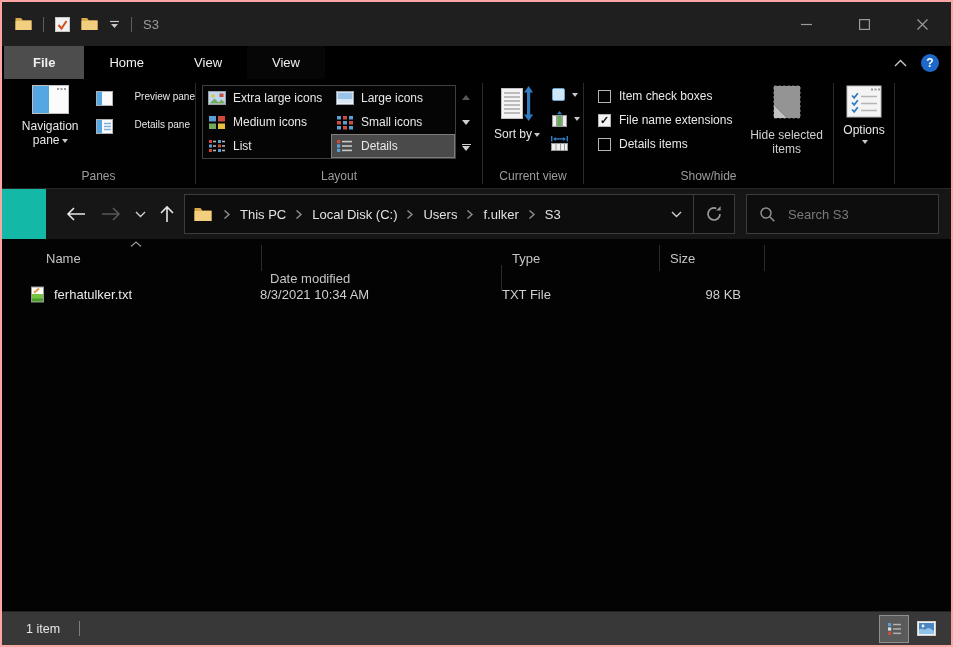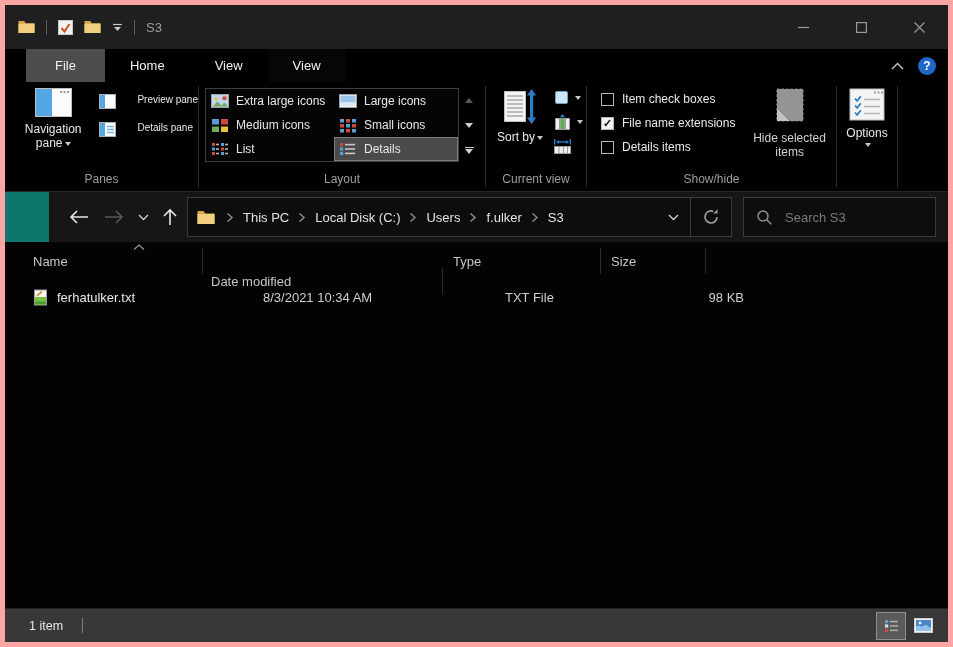--- a/index.html
+++ b/index.html
@@ -1,33 +1,33 @@
 <!DOCTYPE html>
 <html><head>
 <meta charset="utf-8">
 <style>
   html,body{margin:0;padding:0;background:#000;}
   body{font-family:"Liberation Sans",sans-serif;}
-  .window{width:953px;height:647px;position:relative;background:#0f766e;overflow:hidden;
-    border:5px solid #fca5a5;box-sizing:border-box;display:flex;flex-direction:column;}
+  .window{width:953px;height:647px;position:relative;background:#14b8a6;overflow:hidden;
+    border:2px solid #fca5a5;box-sizing:border-box;display:flex;flex-direction:column;}
   svg{display:block;}
 
   
   .titlebar{height:44px;background:#1f1f1f;display:flex;align-items:center;flex:0 0 auto;}
   .qat{display:flex;align-items:center;gap:11px;padding-left:13px;}
   .qbtn{display:flex;align-items:center;justify-content:center;}
   .tsep{width:1px;height:15px;background:#5d5d5d;}
   .title{color:#9d9d9d;font-size:13px;margin-left:11px;}
   .wincontrols{margin-left:auto;display:flex;height:100%;}
   .winbtn{width:58px;display:flex;align-items:center;justify-content:center;}
 
   
   .tabrow{height:33px;background:#000;display:flex;align-items:stretch;flex:0 0 auto;}
   .tab{display:flex;align-items:center;justify-content:center;color:#f0f0f0;font-size:13px;padding:0 25px;}
-  .tab.file{background:#4d4d4d;padding:3px 29px;margin-left:21px;}
+  .tab.file{background:#4d4d4d;padding:3px 29px;margin-left:2px;font-weight:bold;}
   .tab.selected{background:#060606;}
   .tabrow-right{margin-left:auto;display:flex;align-items:center;gap:14px;padding-right:12px;}
   .helpbtn{width:18px;height:18px;border-radius:50%;background:#1d68c8;color:#fff;font-size:12px;
     font-weight:bold;display:flex;align-items:center;justify-content:center;}
   .helpbtn::after{content:"?";}
 
   
   .ribbon{height:110px;background:#010101;border-bottom:1px solid #262626;display:flex;flex:0 0 auto;box-sizing:border-box;}
   .rgroup{display:flex;flex-direction:column;}
   .rcontent{flex:1;display:flex;align-items:flex-start;}
@@ -87,21 +87,21 @@
   .searchbox{width:193px;height:40px;border:1px solid #3c3c3c;background:#0d0d0d;display:flex;
     align-items:center;padding:0 8px 0 12px;box-sizing:border-box;gap:10px;flex:0 0 auto;}
   .searchbox input{flex:1;min-width:0;background:transparent;border:none;outline:none;color:#ccc;font-size:13px;
     font-family:"Liberation Sans",sans-serif;}
   .searchbox input::placeholder{color:#7a7a7a;}
 
   
   .main{flex:1;background:#030303;position:relative;}
   .headers{height:34px;display:flex;align-items:center;position:relative;color:#c5c5c5;font-size:13px;margin-top:2px;}
   .hcell{height:26px;display:flex;align-items:center;border-right:1px solid #2b2b2b;box-sizing:border-box;}
-  .hname{width:198px;padding-left:28px;}
+  .hname{width:260px;padding-left:44px;}
   .hdate{width:240px;padding-left:8px;margin-top:40px;}
   .htype{width:158px;padding-left:10px;}
   .hsize{width:105px;padding-left:10px;}
   .sortcaret{position:absolute;left:128px;top:0px;}
   .filerow{height:30px;display:flex;align-items:center;font-size:13px;color:#cfcfcf;margin-top:4px;}
   .fcell{box-sizing:border-box;}
   .cname{width:250px;padding-left:27px;display:flex;align-items:center;gap:8px;color:#e8e8e8;}
   .cdate{width:240px;padding-left:8px;}
   .ctype{width:158px;padding-left:10px;}
   .csize{width:105px;padding-right:14px;text-align:right;}

